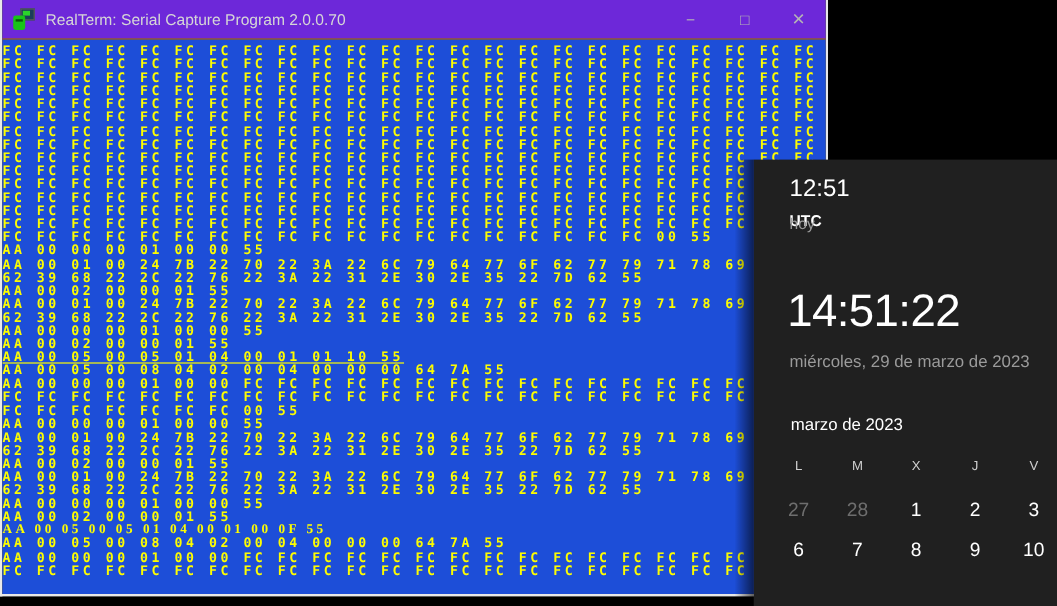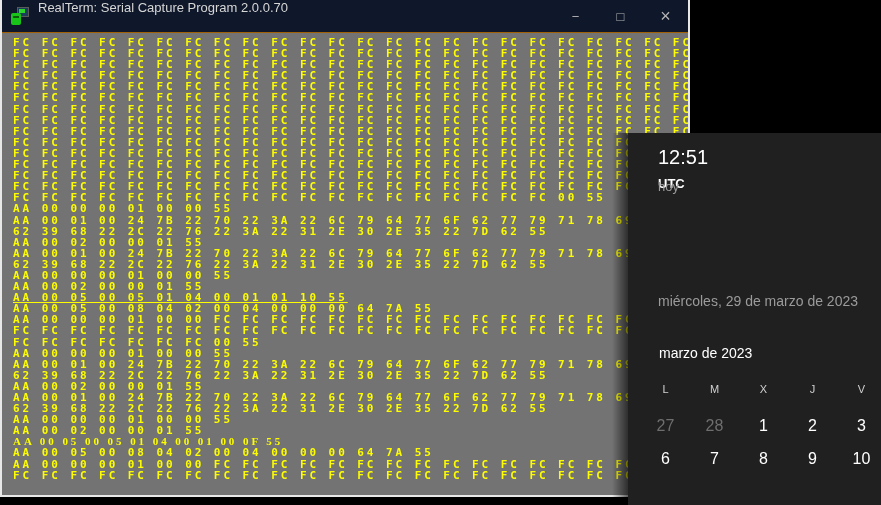--- a/index.html
+++ b/index.html
@@ -5,37 +5,37 @@
   html,body{margin:0;padding:0;background:#000;}
   body{position:relative;width:881px;height:505px;overflow:hidden;
        font-family:"Liberation Sans", sans-serif;}
 
   
   .rt-window{position:absolute;left:0;top:0;width:690px;height:497px;
              background:#000;border-left:2px solid #e8e8e8;
              border-right:2px solid #e8e8e8;border-bottom:2px solid #e8e8e8;
              box-sizing:border-box;}
   .rt-titlebar{position:absolute;left:0;top:0;right:0;height:32px;
-               background:#0f172a;border-bottom:6px solid #a16207;
-               display:flex;}
+               background:#6d28d9;border-bottom:6px solid #a16207;
+               display:flex;align-items:center;}
   .rt-icon{position:absolute;left:9px;top:7px;width:18px;height:18px;}
   .rt-icon .mon{position:absolute;left:6px;top:0;width:12px;height:10px;
                 background:#1b3d5a;border:1px solid #5a5a5a;box-sizing:border-box;}
   .rt-icon .scr{position:absolute;left:8px;top:2px;width:6px;height:4px;background:#2bd42b;}
   .rt-icon .base{position:absolute;left:0;top:6px;width:10px;height:12px;
                  background:#18c418;border-radius:2px;}
   .rt-icon .slot{position:absolute;left:2px;top:9px;width:6px;height:2px;background:#0a5a0a;}
   .rt-title{color:#d6d6d6;font-size:13px;margin-left:36px;white-space:nowrap;}
   .rt-controls{position:absolute;right:0;top:0;height:32px;display:flex;}
   .rt-btn{width:45px;height:32px;display:flex;align-items:center;justify-content:center;
           color:#b5b5b5;font-size:13px;cursor:default;}
   .rt-btn.close{font-size:18px;}
   
-  .rt-screen{position:absolute;left:0;top:33px;right:0;bottom:0;background:#737373;
-             padding:4px 0 0 11px;overflow:hidden;}
+  .rt-screen{position:absolute;left:0;top:33px;right:0;bottom:0;background:#1d4ed8;
+             padding:4px 0 0 0;overflow:hidden;}
   .term-line{font-family:"DejaVu Sans Mono", monospace;font-weight:bold;
              font-size:11px;line-height:11.1px;letter-spacing:2.94px;
              color:#fdfd00;white-space:pre;}
 
   
   .clock-panel{position:absolute;left:628px;top:133px;width:253px;height:372px;
                background:#202020;}
   .clock-panel .edge-shadow{position:absolute;left:-16px;top:0;width:16px;height:100%;
                background:linear-gradient(to left, rgba(0,0,0,0.6), rgba(0,0,0,0));}
   .sec-time{position:absolute;left:30px;top:13px;color:#ffffff;font-size:20px;}
@@ -114,20 +114,21 @@
     </div>
 </div>
 
 <div class="clock-panel">
   <div class="edge-shadow"></div>
 
   <div class="sec-time">12:51</div>
   <div class="sec-zone">UTC</div>
   <div class="sec-label">hoy</div>
 
+  <div class="big-time">14:51:22</div>
   <div class="date-line">miércoles, 29 de marzo de 2023</div>
 
   <div class="month-title">marzo de 2023</div>
 
   <div class="cal-weekdays" id="weekday-row">
       <span>L</span>
       <span>M</span>
       <span>X</span>
       <span>J</span>
       <span>V</span>

